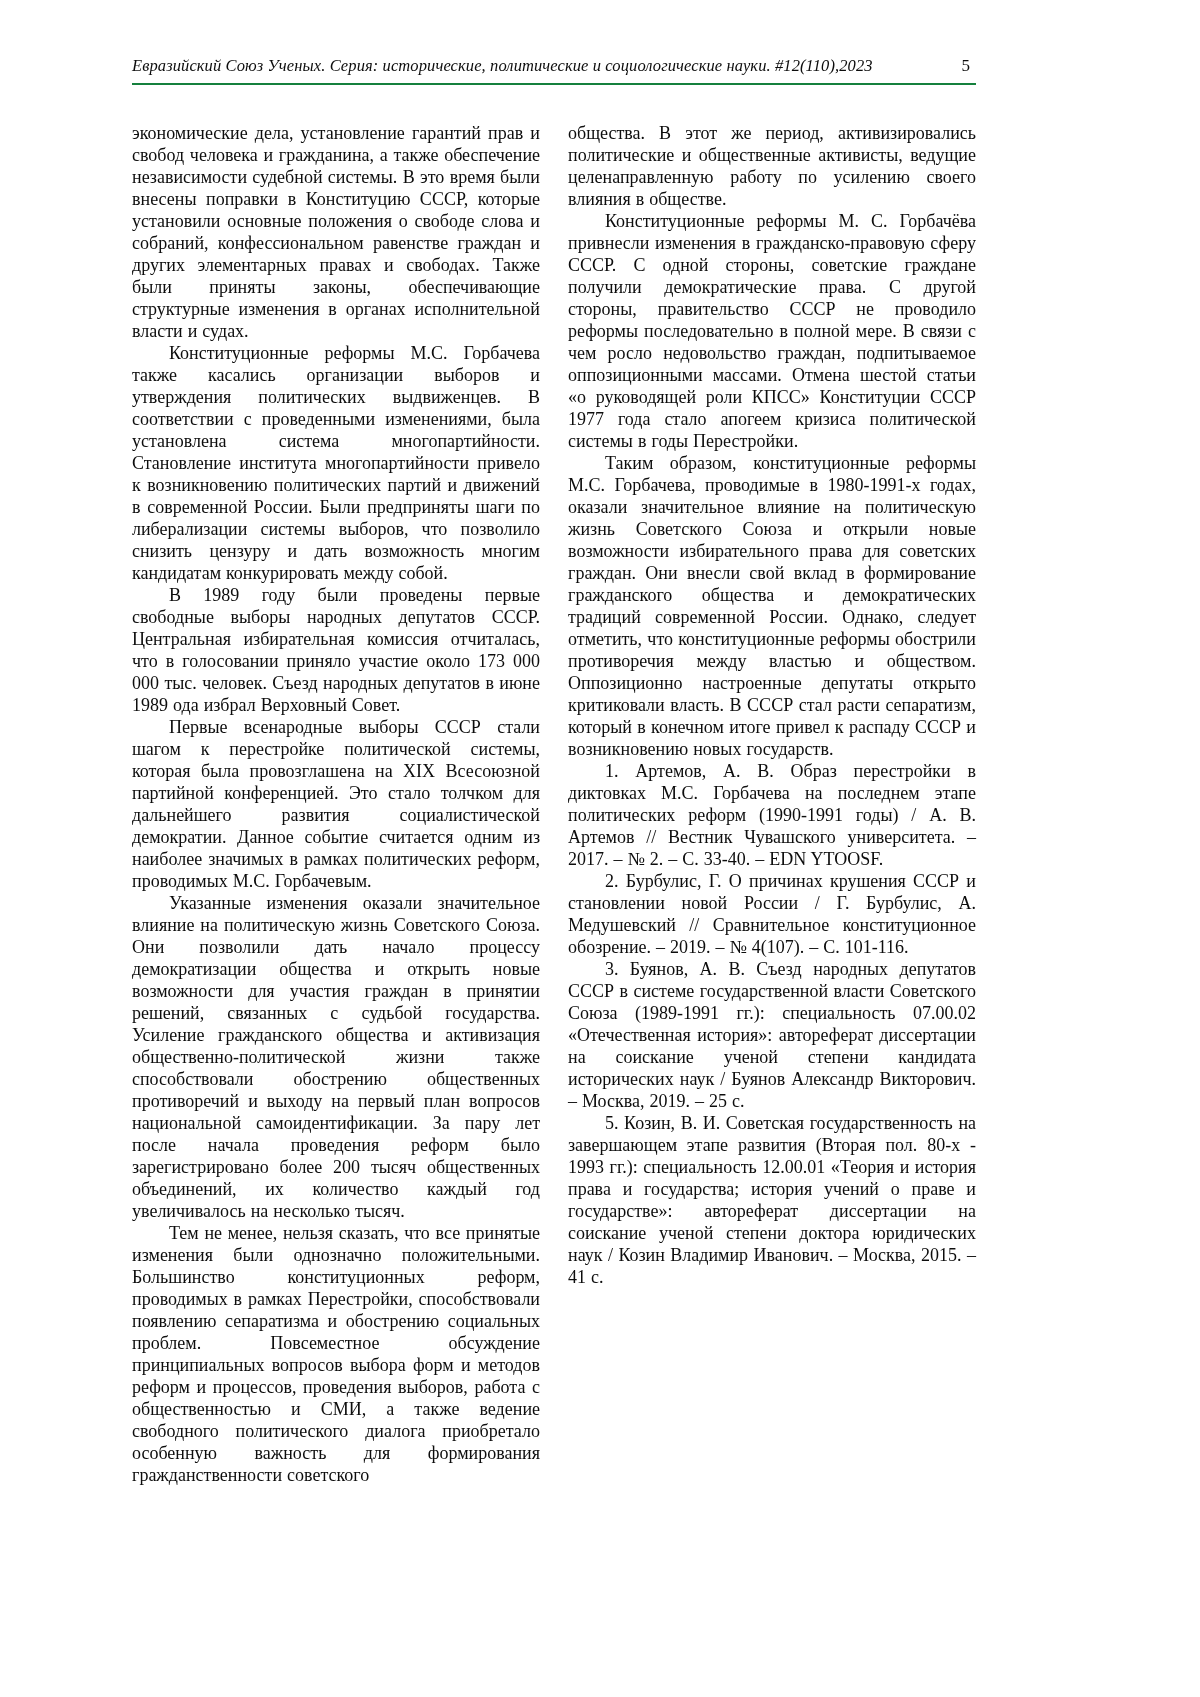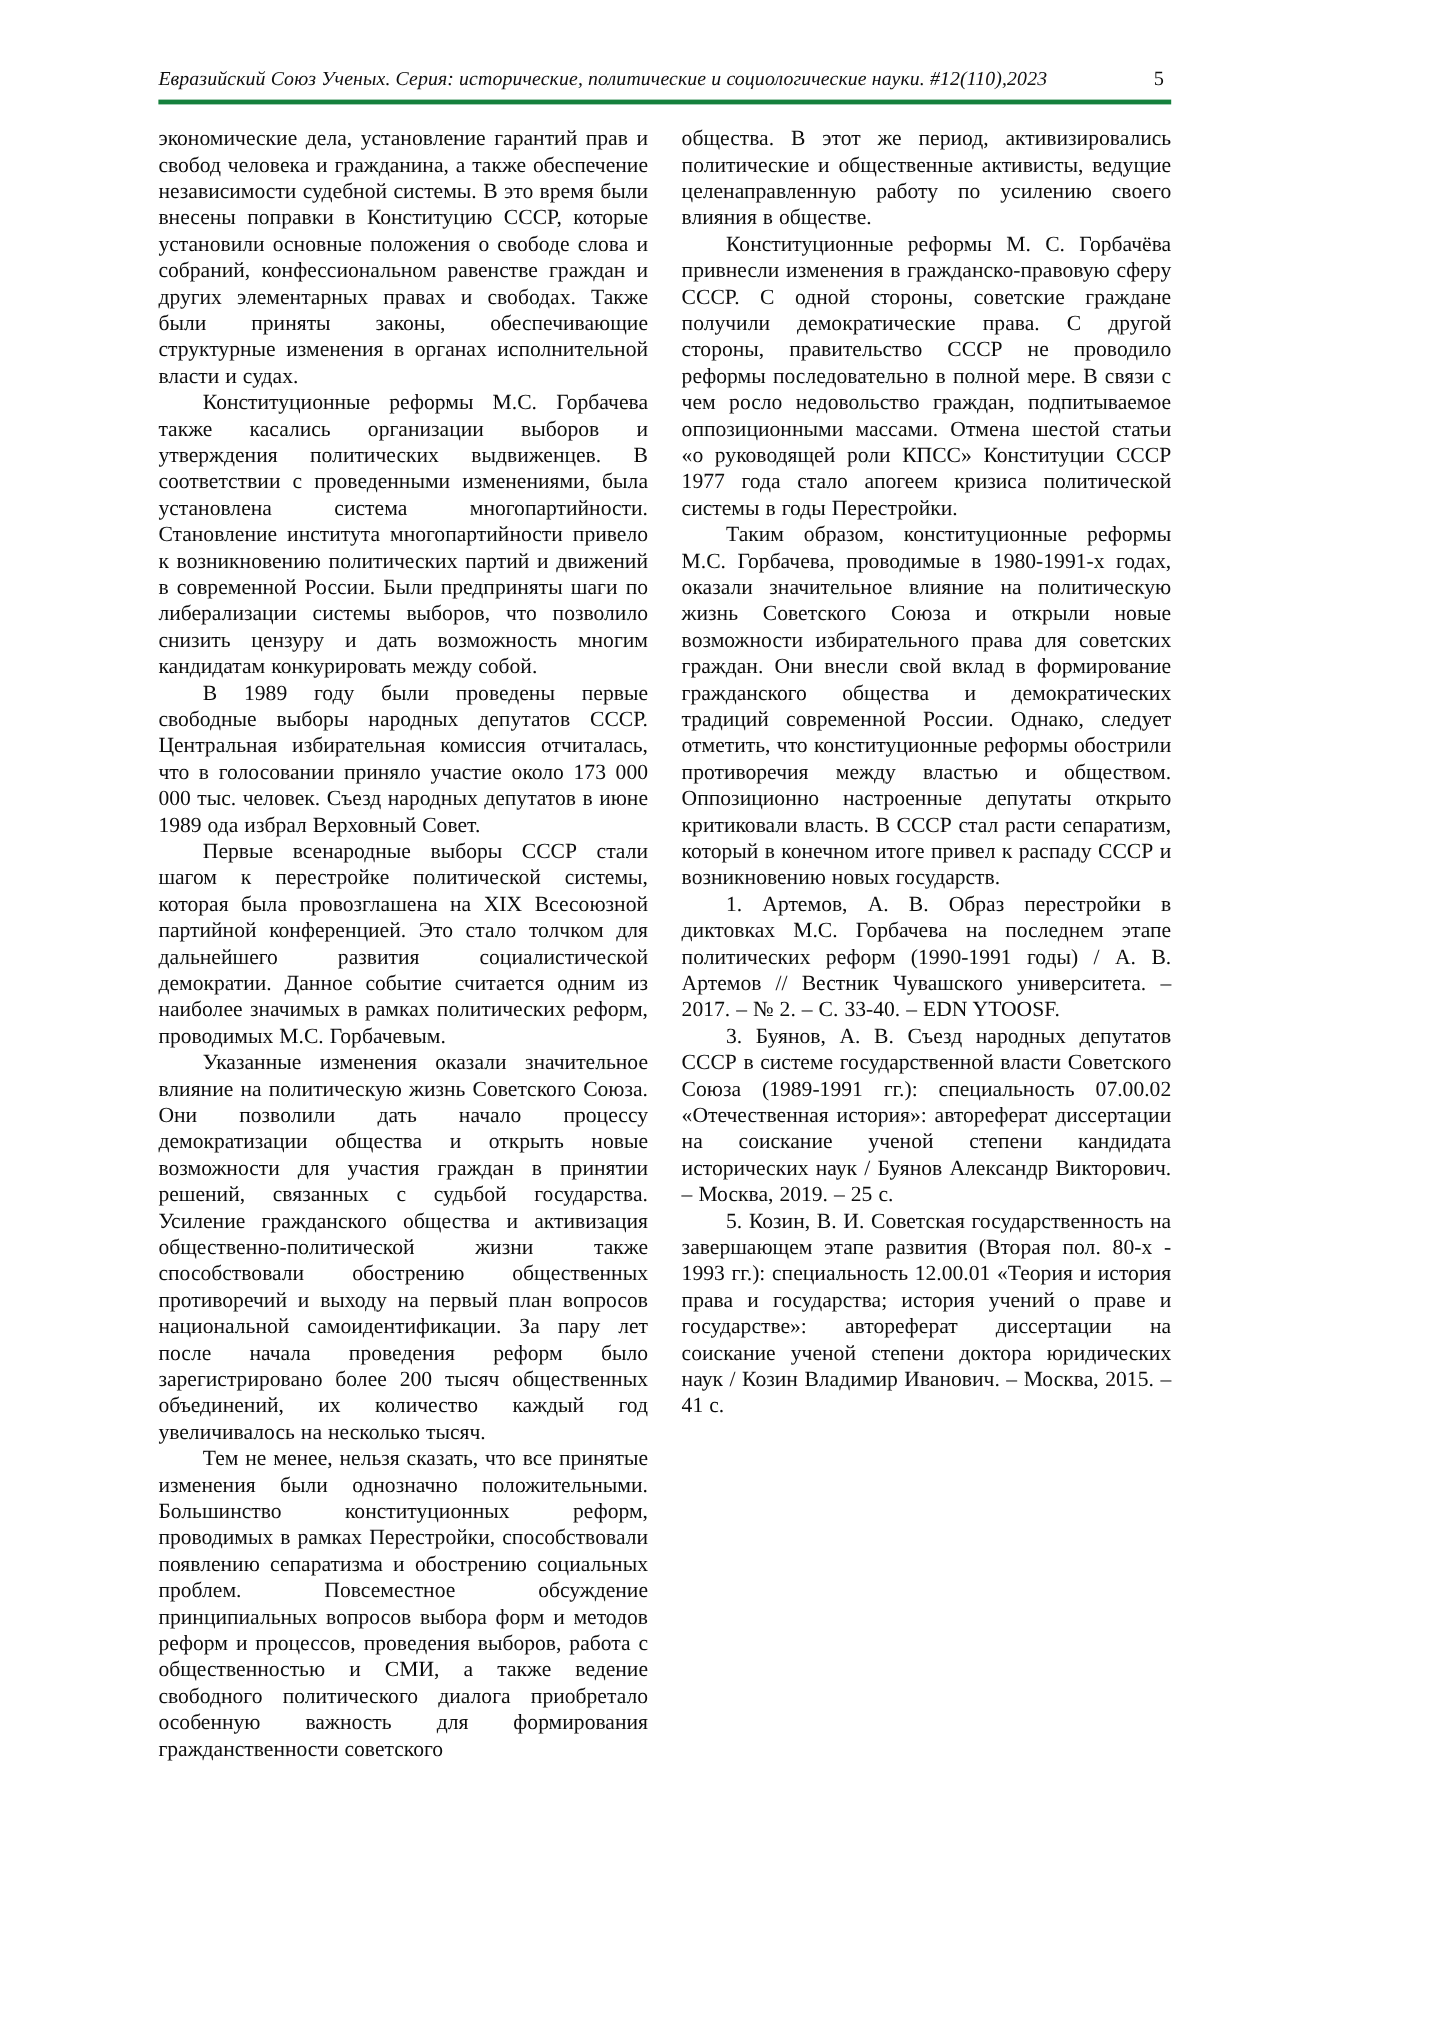--- a/index.html
+++ b/index.html
@@ -13,21 +13,21 @@
     padding: 56px 224px 0 132px;
     font-family: "Liberation Serif", "DejaVu Serif", serif;
     color: #0d0d0d;
     overflow: hidden;
   }
 
   .header {
     display: flex;
     justify-content: space-between;
     align-items: baseline;
-    border-bottom: 4px solid #15803d;
+    border-bottom: 2px solid #15803d;
     padding-bottom: 7px;
   }
   .journal {
     font-style: italic;
     font-size: 16.5px;
     letter-spacing: 0.1px;
   }
   .pagenum {
     font-style: normal;
     font-size: 17px;
@@ -36,21 +36,21 @@
 
   .content {
     display: flex;
     gap: 28px;
     margin-top: 17px;
     font-size: 18px;
     line-height: 22px;
     text-align: justify;
     text-justify: inter-word;
   }
-  .col { width: 408px; }
+  .col { width: 408px; margin-top: 20px; }
 
   p.para {
     margin: 0;
     text-indent: 37px;
     word-spacing: 0.5px;
   }
   
   .cont-start p.para:first-of-type { text-indent: 0; }
 
   .bib-heading {
@@ -98,20 +98,21 @@
           <p class="para">Конституционные реформы М. С. Горбачёва привнесли изменения в гражданско-правовую сферу СССР. С одной стороны, советские граждане получили демократические права. С другой стороны, правительство СССР не проводило реформы последовательно в полной мере. В связи с чем росло недовольство граждан, подпитываемое оппозиционными массами. Отмена шестой статьи «о руководящей роли КПСС» Конституции СССР 1977 года стало апогеем кризиса политической системы в годы Перестройки.</p>
 
           <p class="para">Таким образом, конституционные реформы М.С. Горбачева, проводимые в 1980-1991-х годах, оказали значительное влияние на политическую жизнь Советского Союза и открыли новые возможности избирательного права для советских граждан. Они внесли свой вклад в формирование гражданского общества и демократических традиций современной России. Однако, следует отметить, что конституционные реформы обострили противоречия между властью и обществом. Оппозиционно настроенные депутаты открыто критиковали власть. В СССР стал расти сепаратизм, который в конечном итоге привел к распаду СССР и возникновению новых государств.</p>
         </div>
 
 
       <div class="bib-list">
 
           <p class="para bib-item">1. Артемов, А. В. Образ перестройки в диктовках М.С. Горбачева на последнем этапе политических реформ (1990-1991 годы) / А. В. Артемов // Вестник Чувашского университета. – 2017. – № 2. – С. 33-40. – EDN YTOOSF.</p>
 
+          <p class="para bib-item">2. Бурбулис, Г. О причинах крушения СССР и становлении новой России / Г. Бурбулис, А. Медушевский // Сравнительное конституционное обозрение. – 2019. – № 4(107). – С. 101-116.</p>
 
           <p class="para bib-item">3. Буянов, А. В. Съезд народных депутатов СССР в системе государственной власти Советского Союза (1989-1991 гг.): специальность 07.00.02 «Отечественная история»: автореферат диссертации на соискание ученой степени кандидата исторических наук / Буянов Александр Викторович. – Москва, 2019. – 25 с.</p>
 
 
           <p class="para bib-item">5. Козин, В. И. Советская государственность на завершающем этапе развития (Вторая пол. 80-х - 1993 гг.): специальность 12.00.01 «Теория и история права и государства; история учений о праве и государстве»: автореферат диссертации на соискание ученой степени доктора юридических наук / Козин Владимир Иванович. – Москва, 2015. – 41 с.</p>
 
         </div>
     </section>
 
   </main>

